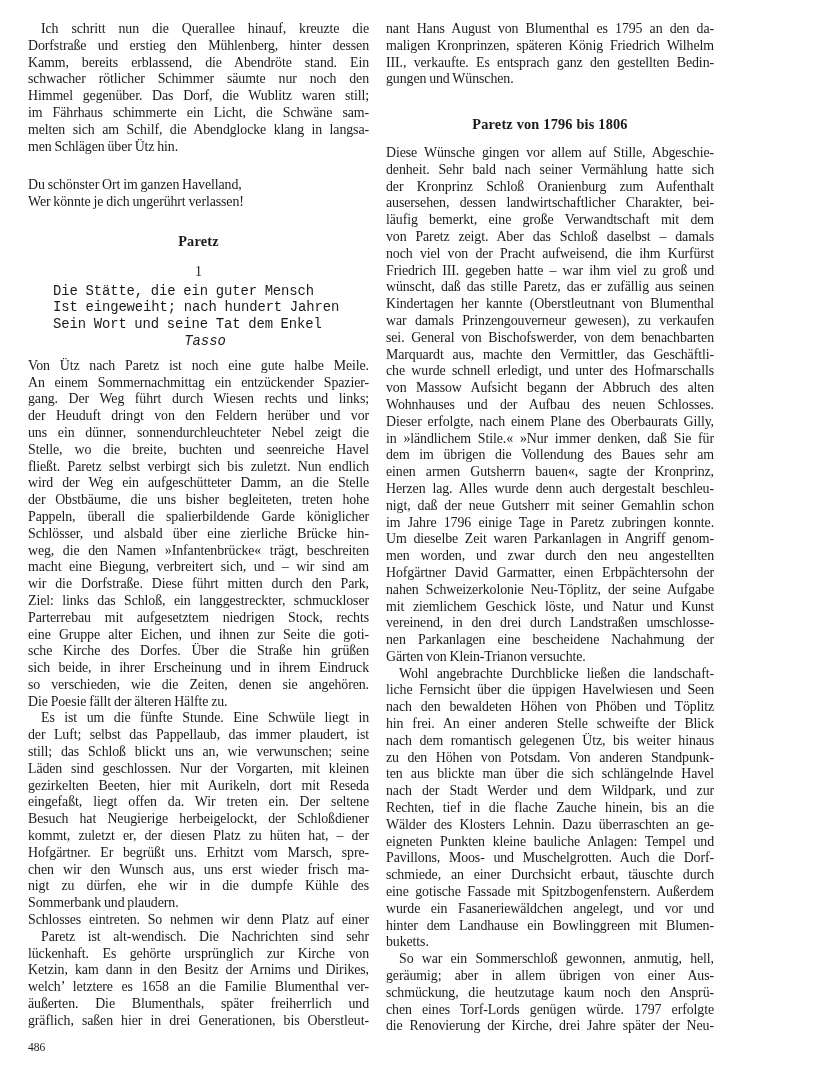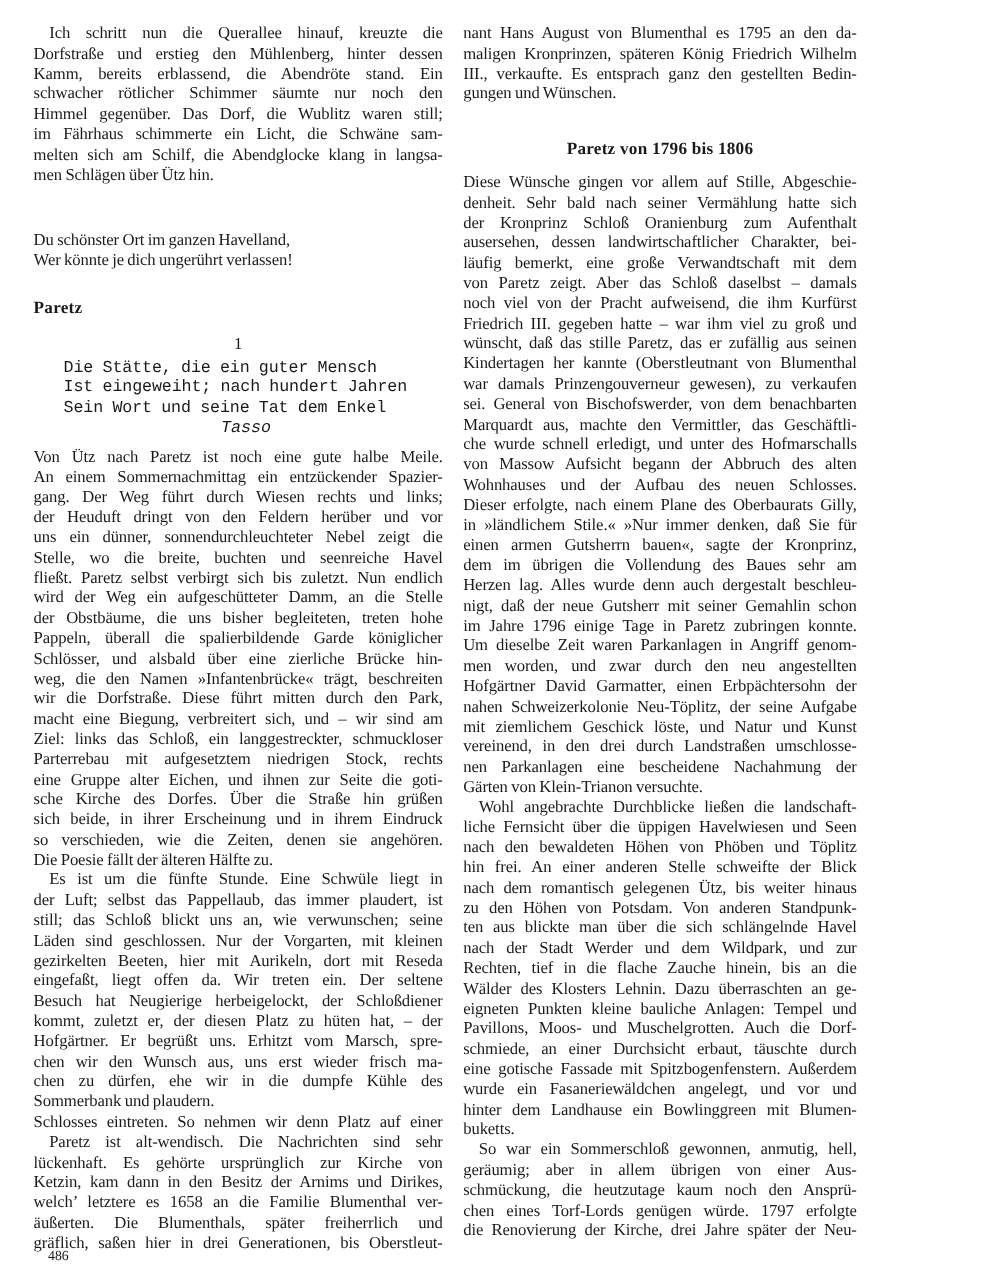--- a/index.html
+++ b/index.html
@@ -9,38 +9,38 @@
   }
   .col{position:absolute;top:21px;}
   .col-left{left:28px;width:341px;}
   .col-right{left:386px;width:328px;}
   .ln{
     font-size:13.9px;line-height:16.8px;height:16.8px;overflow:hidden;
     letter-spacing:-0.1px;word-spacing:-0.5px;white-space:normal;
   }
   .ln.j{text-align:justify;text-align-last:justify;}
   .ln.ind{text-indent:13px;}
-  .verse{margin-top:38px;}
+  .verse{margin-top:22px;}
   .chapter-heading{
-    margin-top:22px;font-weight:bold;
+    margin-top:22px;text-align:center;font-weight:bold;
     font-size:14.3px;line-height:16.8px;letter-spacing:0.2px;
   }
   .section-number{margin-top:14px;text-align:center;font-size:13.9px;line-height:16.8px;}
   .epigraph{margin-top:2px;padding-left:25px;font-family:Liberation Mono, monospace;}
   .attribution{
     text-align:center;font-style:italic;font-size:13.9px;
     line-height:16.8px;padding-right:12px;
   }
   .epigraph + .paragraph{margin-top:8px;}
   .section-heading{
     margin-top:28px;text-align:center;font-weight:bold;
     font-size:14.3px;line-height:16.8px;letter-spacing:0.2px;
   }
   .section-heading + .paragraph{margin-top:12px;}
-  .pagenum{position:absolute;left:40px;top:1040px;font-size:11.5px;line-height:14px;}
+  .pagenum{position:absolute;left:28px;top:1040px;font-size:11.5px;line-height:14px;}
 </style>
 </head>
 <body>
 
 <div class="page">
   <div class="col col-left">
       <div class="block paragraph">
         <div class="ln j ind">Ich schritt nun die Querallee hinauf, kreuzte die</div>
         <div class="ln j">Dorfstraße und erstieg den Mühlenberg, hinter dessen</div>
         <div class="ln j">Kamm, bereits erblassend, die Abendröte stand. Ein</div>
@@ -68,42 +68,42 @@
         <div class="ln j">gang. Der Weg führt durch Wiesen rechts und links;</div>
         <div class="ln j">der Heuduft dringt von den Feldern herüber und vor</div>
         <div class="ln j">uns ein dünner, sonnendurchleuchteter Nebel zeigt die</div>
         <div class="ln j">Stelle, wo die breite, buchten und seenreiche Havel</div>
         <div class="ln j">fließt. Paretz selbst verbirgt sich bis zuletzt. Nun endlich</div>
         <div class="ln j">wird der Weg ein aufgeschütteter Damm, an die Stelle</div>
         <div class="ln j">der Obstbäume, die uns bisher begleiteten, treten hohe</div>
         <div class="ln j">Pappeln, überall die spalierbildende Garde königlicher</div>
         <div class="ln j">Schlösser, und alsbald über eine zierliche Brücke hin-</div>
         <div class="ln j">weg, die den Namen »Infantenbrücke« trägt, beschreiten</div>
+        <div class="ln j">macht eine Biegung, verbreitert sich, und – wir sind am</div>
         <div class="ln j">wir die Dorfstraße. Diese führt mitten durch den Park,</div>
-        <div class="ln j">macht eine Biegung, verbreitert sich, und – wir sind am</div>
         <div class="ln j">Ziel: links das Schloß, ein langgestreckter, schmuckloser</div>
         <div class="ln j">Parterrebau mit aufgesetztem niedrigen Stock, rechts</div>
         <div class="ln j">eine Gruppe alter Eichen, und ihnen zur Seite die goti-</div>
         <div class="ln j">sche Kirche des Dorfes. Über die Straße hin grüßen</div>
         <div class="ln j">sich beide, in ihrer Erscheinung und in ihrem Eindruck</div>
         <div class="ln j">so verschieden, wie die Zeiten, denen sie angehören.</div>
         <div class="ln">Die Poesie fällt der älteren Hälfte zu.</div>
       </div>
       <div class="block paragraph">
         <div class="ln j ind">Es ist um die fünfte Stunde. Eine Schwüle liegt in</div>
         <div class="ln j">der Luft; selbst das Pappellaub, das immer plaudert, ist</div>
         <div class="ln j">still; das Schloß blickt uns an, wie verwunschen; seine</div>
         <div class="ln j">Läden sind geschlossen. Nur der Vorgarten, mit kleinen</div>
         <div class="ln j">gezirkelten Beeten, hier mit Aurikeln, dort mit Reseda</div>
         <div class="ln j">eingefaßt, liegt offen da. Wir treten ein. Der seltene</div>
         <div class="ln j">Besuch hat Neugierige herbeigelockt, der Schloßdiener</div>
         <div class="ln j">kommt, zuletzt er, der diesen Platz zu hüten hat, – der</div>
         <div class="ln j">Hofgärtner. Er begrüßt uns. Erhitzt vom Marsch, spre-</div>
         <div class="ln j">chen wir den Wunsch aus, uns erst wieder frisch ma-</div>
-        <div class="ln j">chen zu dürfen, ehe wir in die dumpfe Kühle des</div>
+        <div class="ln j">nigt zu dürfen, ehe wir in die dumpfe Kühle des</div>
         <div class="ln">Sommerbank und plaudern.</div>
         <div class="ln j">Schlosses eintreten. So nehmen wir denn Platz auf einer</div>
       </div>
       <div class="block paragraph">
         <div class="ln j ind">Paretz ist alt-wendisch. Die Nachrichten sind sehr</div>
         <div class="ln j">lückenhaft. Es gehörte ursprünglich zur Kirche von</div>
         <div class="ln j">Ketzin, kam dann in den Besitz der Arnims und Dirikes,</div>
         <div class="ln j">welch’ letztere es 1658 an die Familie Blumenthal ver-</div>
         <div class="ln j">äußerten. Die Blumenthals, später freiherrlich und</div>
         <div class="ln j">gräflich, saßen hier in drei Generationen, bis Oberstleut-</div>
@@ -129,22 +129,22 @@
         <div class="ln j">wünscht, daß das stille Paretz, das er zufällig aus seinen</div>
         <div class="ln j">Kindertagen her kannte (Oberstleutnant von Blumenthal</div>
         <div class="ln j">war damals Prinzengouverneur gewesen), zu verkaufen</div>
         <div class="ln j">sei. General von Bischofswerder, von dem benachbarten</div>
         <div class="ln j">Marquardt aus, machte den Vermittler, das Geschäftli-</div>
         <div class="ln j">che wurde schnell erledigt, und unter des Hofmarschalls</div>
         <div class="ln j">von Massow Aufsicht begann der Abbruch des alten</div>
         <div class="ln j">Wohnhauses und der Aufbau des neuen Schlosses.</div>
         <div class="ln j">Dieser erfolgte, nach einem Plane des Oberbaurats Gilly,</div>
         <div class="ln j">in »ländlichem Stile.« »Nur immer denken, daß Sie für</div>
+        <div class="ln j">dem im übrigen die Vollendung des Baues sehr am</div>
         <div class="ln j">einen armen Gutsherrn bauen«, sagte der Kronprinz,</div>
-        <div class="ln j">dem im übrigen die Vollendung des Baues sehr am</div>
         <div class="ln j">Herzen lag. Alles wurde denn auch dergestalt beschleu-</div>
         <div class="ln j">nigt, daß der neue Gutsherr mit seiner Gemahlin schon</div>
         <div class="ln j">im Jahre 1796 einige Tage in Paretz zubringen konnte.</div>
         <div class="ln j">Um dieselbe Zeit waren Parkanlagen in Angriff genom-</div>
         <div class="ln j">men worden, und zwar durch den neu angestellten</div>
         <div class="ln j">Hofgärtner David Garmatter, einen Erbpächtersohn der</div>
         <div class="ln j">nahen Schweizerkolonie Neu-Töplitz, der seine Aufgabe</div>
         <div class="ln j">mit ziemlichem Geschick löste, und Natur und Kunst</div>
         <div class="ln j">vereinend, in den drei durch Landstraßen umschlosse-</div>
         <div class="ln j">nen Parkanlagen eine bescheidene Nachahmung der</div>

